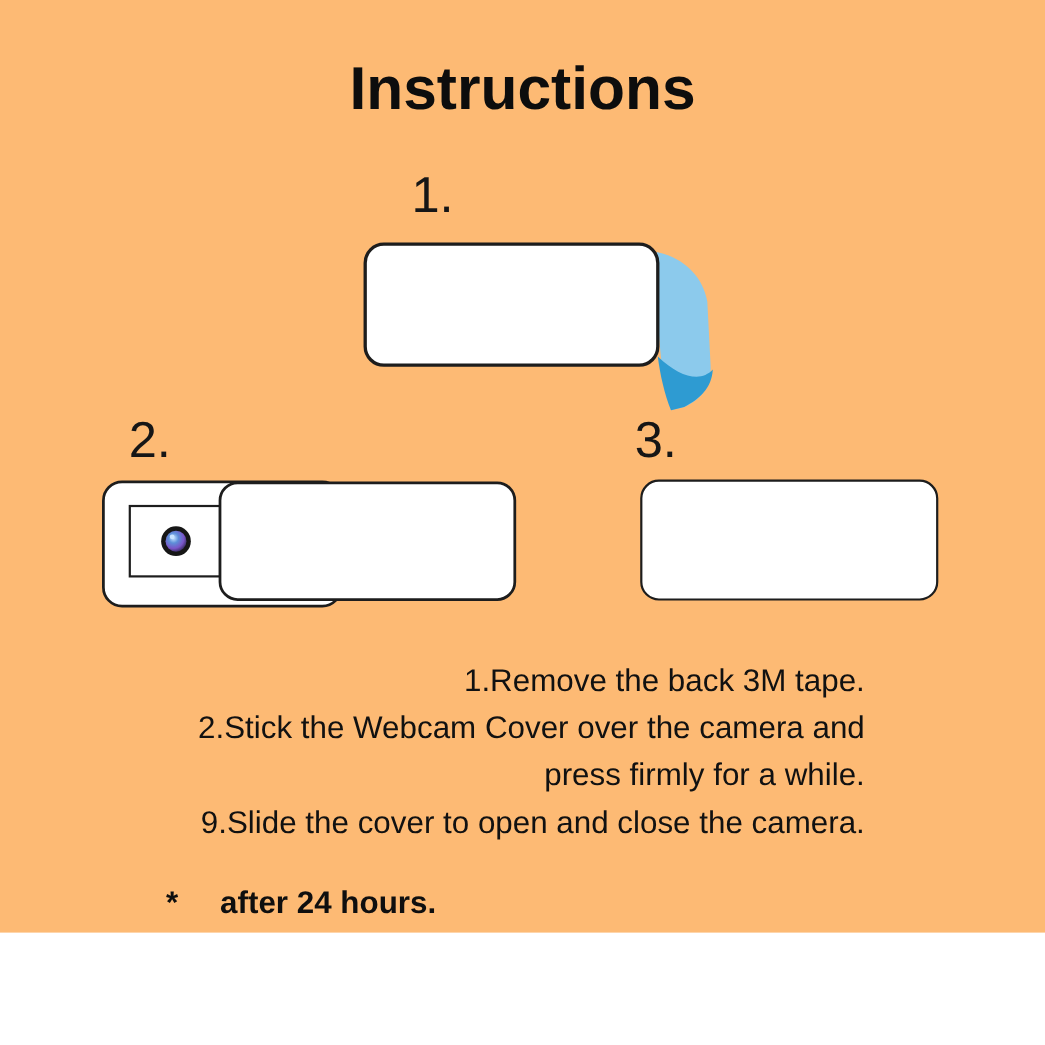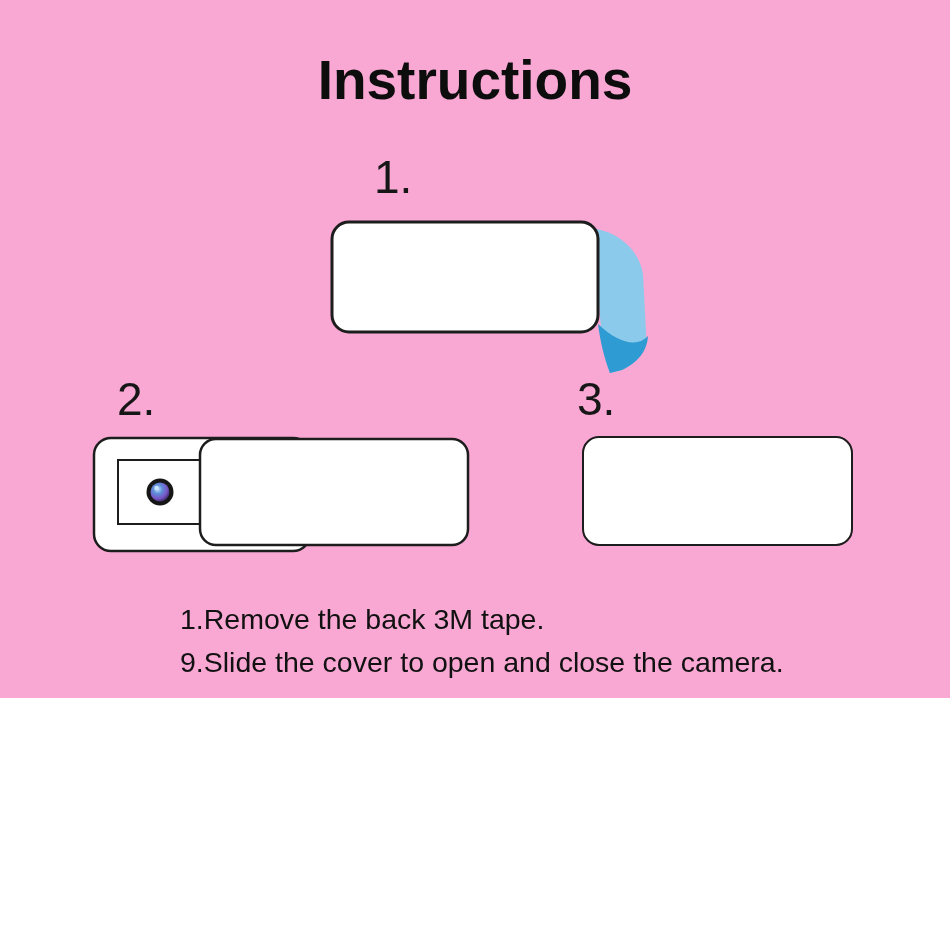--- a/index.html
+++ b/index.html
@@ -4,22 +4,22 @@
 <style>
   html, body {
     margin: 0;
     padding: 0;
     background: #ffffff;
     font-family: "Liberation Sans", sans-serif;
   }
   .canvas {
     position: relative;
     width: 950px;
-    height: 698px;
-    background: #f9a8d4;
+    height: 848px;
+    background: #fdba74;
     overflow: hidden;
     color: #121212;
   }
   .title {
     position: absolute;
     left: 0;
     right: 0;
     top: 48px;
     text-align: center;
     font-size: 55px;
@@ -44,20 +44,21 @@
   .ow25 { stroke-width: 2.5; }
   .ow2 { stroke-width: 2; }
   .instructions {
     position: absolute;
     left: 180px;
     top: 598px;
     font-size: 28.5px;
     line-height: 43px;
     color: #111111;
     white-space: nowrap;
+    text-align: right;
   }
   .tip {
     position: absolute;
     left: 151px;
     top: 802px;
     font-size: 28.5px;
     font-weight: 700;
     line-height: 38px;
     color: #0f0f0f;
     display: flex;
@@ -113,22 +114,25 @@
   </svg>
 
   <div class="step-num" style="left:577px; top:372px;">3.</div>
 
   <svg class="fig" style="left:560px; top:425px;" width="320" height="140" viewBox="0 0 320 140" aria-hidden="true">
     <rect class="outline ow2" x="23" y="12" width="269" height="108" rx="16"></rect>
   </svg>
 
   <div class="instructions">
     <div>1.Remove the back 3M tape.</div>
+    <div>2.Stick the Webcam Cover over the camera and</div>
+    <div>press firmly for a while.</div>
     <div>9.Slide the cover to open and close the camera.</div>
   </div>
 
   <div class="tip">
     <span>*</span>
     <div>
+      <div class="tip-line2">after 24 hours.</div>
     </div>
   </div>
 
 </div>
 
 </body></html>

